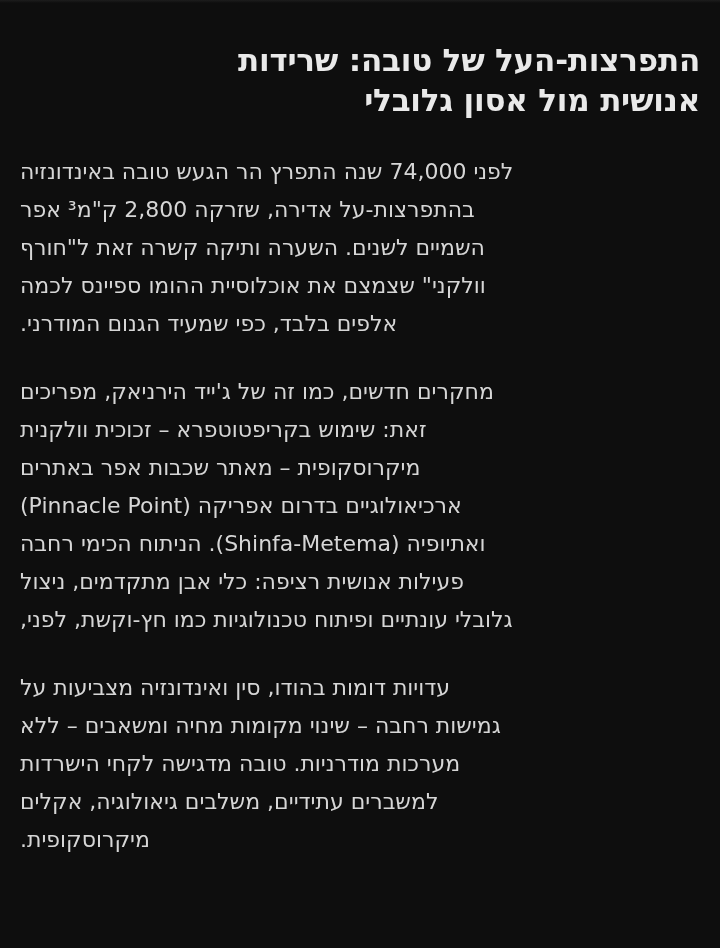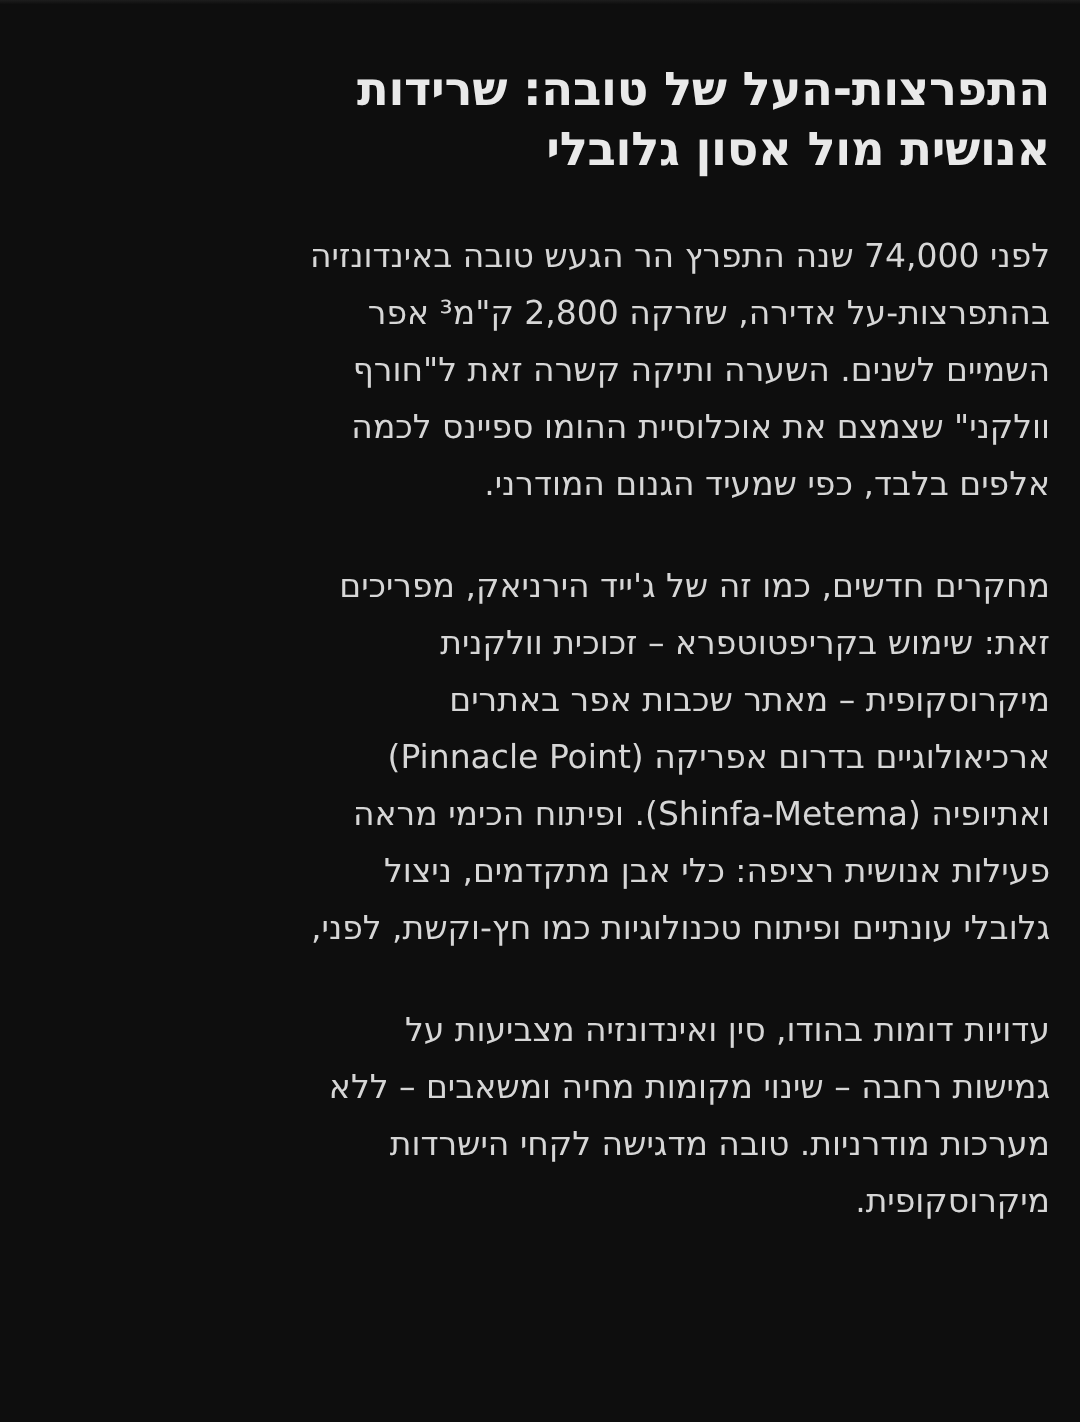--- a/index.html
+++ b/index.html
@@ -47,21 +47,21 @@
     margin: 0 0 30px 0;
   }
   .text-line {
     display: block;
     font-size: 22px;
     line-height: 38px;
     color: #d6d6d6;
     white-space: nowrap;
     unicode-bidi: plaintext;
     direction: rtl;
-    text-align: right;
+    text-align: left;
   }
 </style>
 </head>
 <body>
 
 <div class="top-edge"></div>
 
 <div class="page">
 
   <h1 class="article-title">
@@ -75,25 +75,26 @@
     <span class="text-line">השמיים לשנים. השערה ותיקה קשרה זאת ל"חורף</span>
     <span class="text-line">וולקני" שצמצם את אוכלוסיית ההומו ספיינס לכמה</span>
     <span class="text-line">אלפים בלבד, כפי שמעיד הגנום המודרני.</span>
   </div>
 
   <div class="para">
     <span class="text-line">מחקרים חדשים, כמו זה של ג'ייד הירניאק, מפריכים</span>
     <span class="text-line">זאת: שימוש בקריפטוטפרא – זכוכית וולקנית</span>
     <span class="text-line">מיקרוסקופית – מאתר שכבות אפר באתרים</span>
     <span class="text-line">ארכיאולוגיים בדרום אפריקה (Pinnacle Point)</span>
-    <span class="text-line">ואתיופיה (Shinfa-Metema). ופיתוח הכימי מראה</span>
+    <span class="text-line">ואתיופיה (Shinfa-Metema). הניתוח הכימי רחבה</span>
     <span class="text-line">פעילות אנושית רציפה: כלי אבן מתקדמים, ניצול</span>
     <span class="text-line">גלובלי עונתיים ופיתוח טכנולוגיות כמו חץ-וקשת, לפני,</span>
   </div>
 
   <div class="para">
     <span class="text-line">עדויות דומות בהודו, סין ואינדונזיה מצביעות על</span>
     <span class="text-line">גמישות רחבה – שינוי מקומות מחיה ומשאבים – ללא</span>
     <span class="text-line">מערכות מודרניות. טובה מדגישה לקחי הישרדות</span>
+    <span class="text-line">למשברים עתידיים, משלבים גיאולוגיה, אקלים</span>
     <span class="text-line">מיקרוסקופית.</span>
   </div>
 
 </div>
 
 </body></html>

